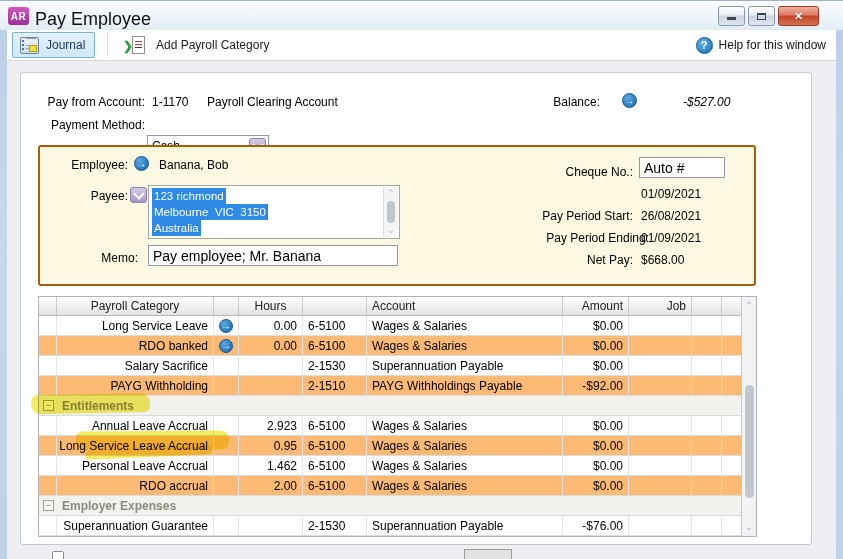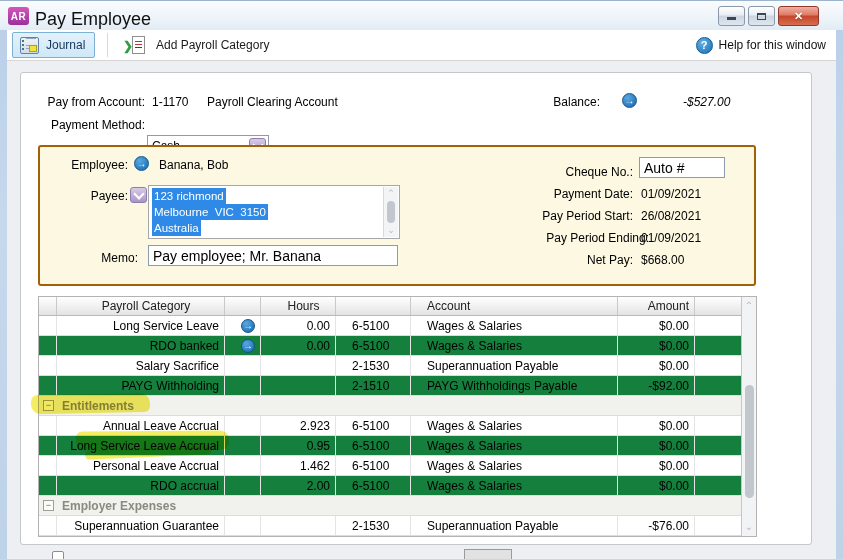--- a/index.html
+++ b/index.html
@@ -75,26 +75,26 @@
     font-family:"Liberation Sans",sans-serif;font-size:14px;padding:2px 4px;}
   .payee-box{position:absolute;left:108px;top:38px;width:252px;height:54px;background:#fff;border:1px solid #a7a7a7;box-sizing:border-box;}
   .payee-lines{position:absolute;left:3px;top:2px;right:18px;bottom:2px;overflow:hidden;}
   .sel-line{display:table;white-space:pre;background:#2e8ae6;color:#fff;font-size:11.5px;line-height:16px;padding:0 2px;}
   .mini-scroll{position:absolute;right:1px;top:1px;bottom:1px;width:15px;background:#f3f4f6;border-left:1px solid #d9d9d9;box-sizing:border-box;}
   .mini-scroll .chev{position:absolute;left:0;right:0;text-align:center;color:#b6bac2;font-size:9px;line-height:9px;}
   .mini-scroll .chev.up{top:2px}.mini-scroll .chev.down{bottom:2px}
   .mini-thumb{position:absolute;left:3px;width:8px;border-radius:4px;background:#c2c6cd;}
   
   .ptable{position:absolute;left:17px;top:223px;width:719px;height:241px;border:1px solid #b3b3b3;background:#fff;box-sizing:border-box;overflow:hidden;}
-  .tgrid{display:grid;grid-template-columns:18px 157px 25px 64px 64px 196px 66px 63px 30px 1fr;gap:11px;}
+  .tgrid{display:grid;grid-template-columns:18px 157px 25px 64px 64px 196px 66px 63px 30px 1fr;}
   .thead{height:19px;background:linear-gradient(180deg,#ffffff,#e4e4e4);border-bottom:1px solid #b9b9b9;box-sizing:border-box;}
   .thead .hc{border-right:1px solid #c9c9c9;font-size:12px;color:#222;display:flex;align-items:center;height:18px;box-sizing:border-box;padding:0 5px;}
   .thead .hc.c{justify-content:center}.thead .hc.r{justify-content:flex-end}.thead .hc.last{border-right:none}
   .trow{height:20px;box-sizing:border-box;border-bottom:1px solid #dcdcdc;background:#fff;}
-  .trow.stripe{background:#15803d;}
+  .trow.stripe{background:#fdba74;}
   .trow .tc{font-size:12px;display:flex;align-items:center;height:19px;box-sizing:border-box;
     border-right:1px solid #e4e4e4;padding:0 5px;overflow:hidden;white-space:nowrap;}
   .trow .tc.r{justify-content:flex-end}.trow .tc.c{justify-content:center;padding:0}.trow .tc.last{border-right:none}
   .grow{height:20px;box-sizing:border-box;border-bottom:1px solid #dcdcdc;background:#f1f1ee;
     display:flex;align-items:center;padding-left:4px;}
   .minusbox{width:11px;height:11px;border:1px solid #a09f95;background:#fbfbf8;box-sizing:border-box;
     display:flex;align-items:center;justify-content:center;font-size:9px;line-height:9px;color:#6a6a62;}
   .gname{margin-left:8px;font-weight:bold;color:#8a8a7e;font-size:12px;}
   .vscroll{position:absolute;right:0;top:0;bottom:0;width:15px;background:#f2f3f5;border-left:1px solid #c6c6c6;box-sizing:border-box;}
   .vscroll .chev{position:absolute;left:0;right:0;text-align:center;color:#b6bac2;font-size:10px;line-height:10px;}
@@ -191,21 +191,20 @@
         <span class="mini-thumb" style="top:14px;height:22px;"></span>
       </div>
     </div>
 
     <div class="lbl" style="left:4px;top:104px;width:94px;">Memo:</div>
     <input class="memo-input" style="left: 108px; top: 98px; width: 250px; height: 21px;" value="Pay employee; Mr. Banana">
 
     <div class="lbl" style="left:380px;top:18px;width:213px;">Cheque No.:</div>
     <input class="cheque-input" style="left: 599px; top: 10px; width: 86px; height: 21px;" value="Auto #">
 
-    <div class="lbl" style="left:380px;top:40px;width:213px;">Payment Date:</div>
     <div class="val" style="left:601px;top:40px;">01/09/2021</div>
 
     <div class="lbl" style="left:380px;top:62px;width:213px;">Pay Period Start:</div>
     <div class="val" style="left:601px;top:62px;">26/08/2021</div>
 
     <div class="lbl" style="left:396px;top:84px;width:213px;">Pay Period Ending:</div>
     <div class="val" style="left:601px;top:84px;">01/09/2021</div>
 
     <div class="lbl" style="left:380px;top:106px;width:213px;">Net Pay:</div>
     <div class="val" style="left:601px;top:106px;">$668.00</div>

